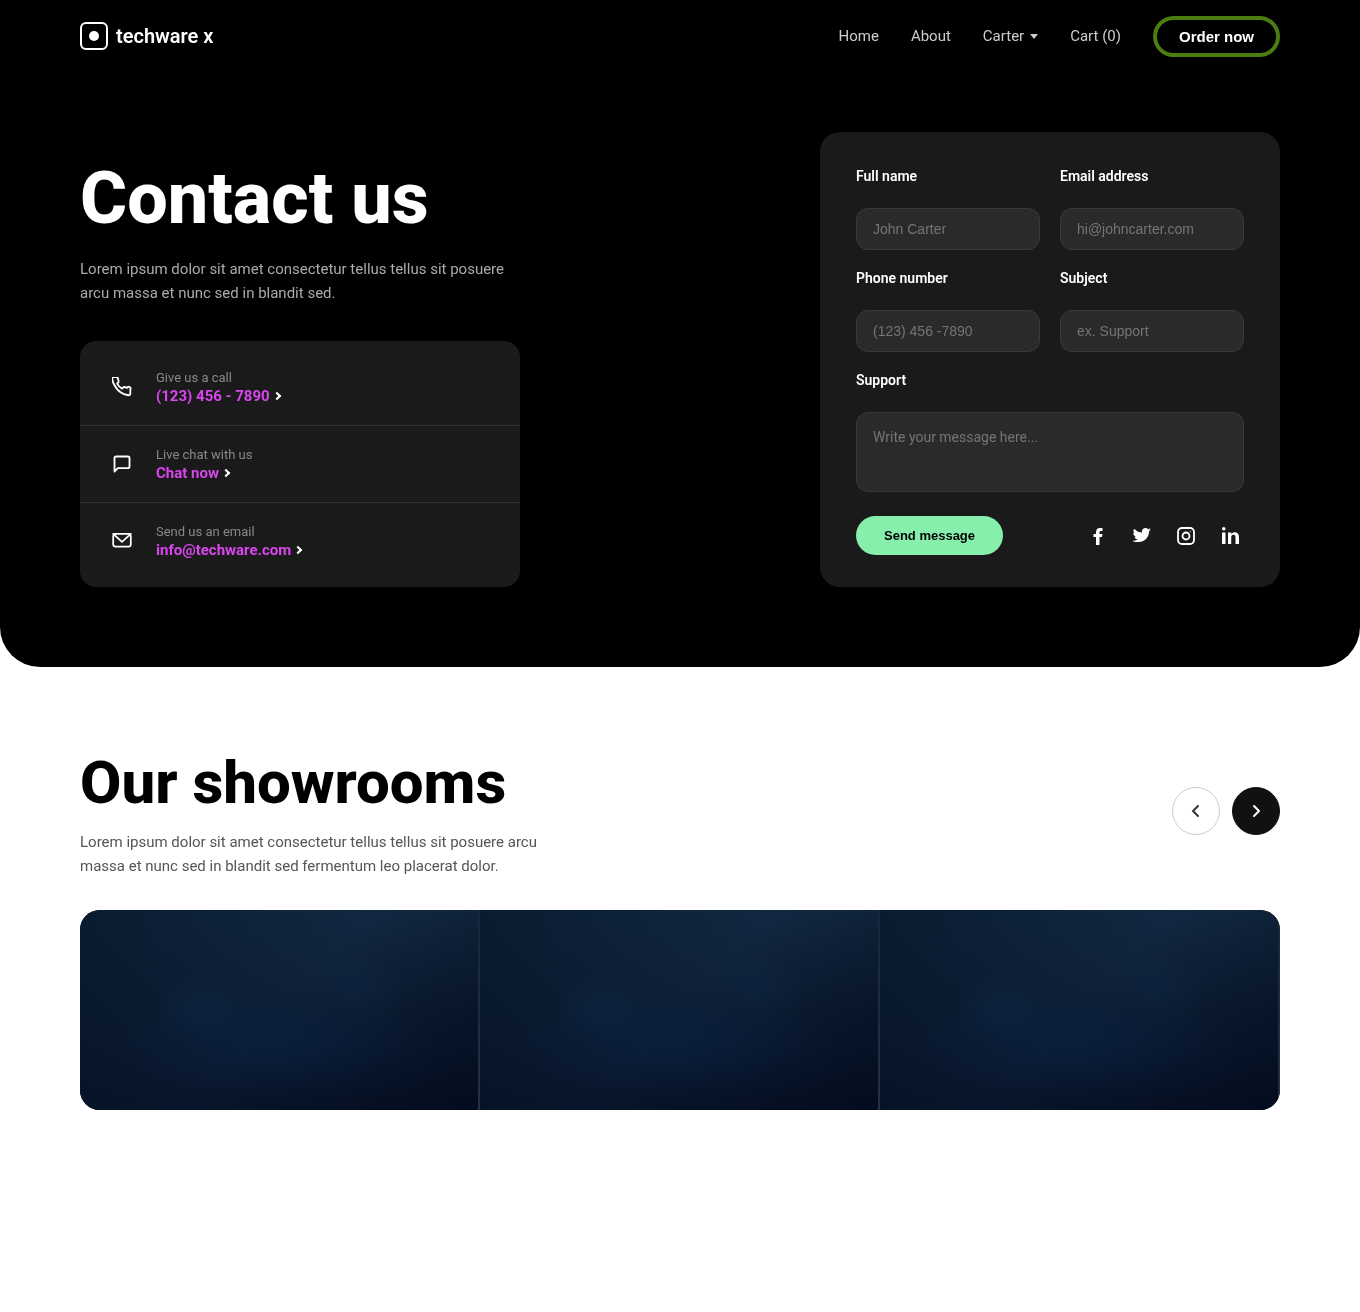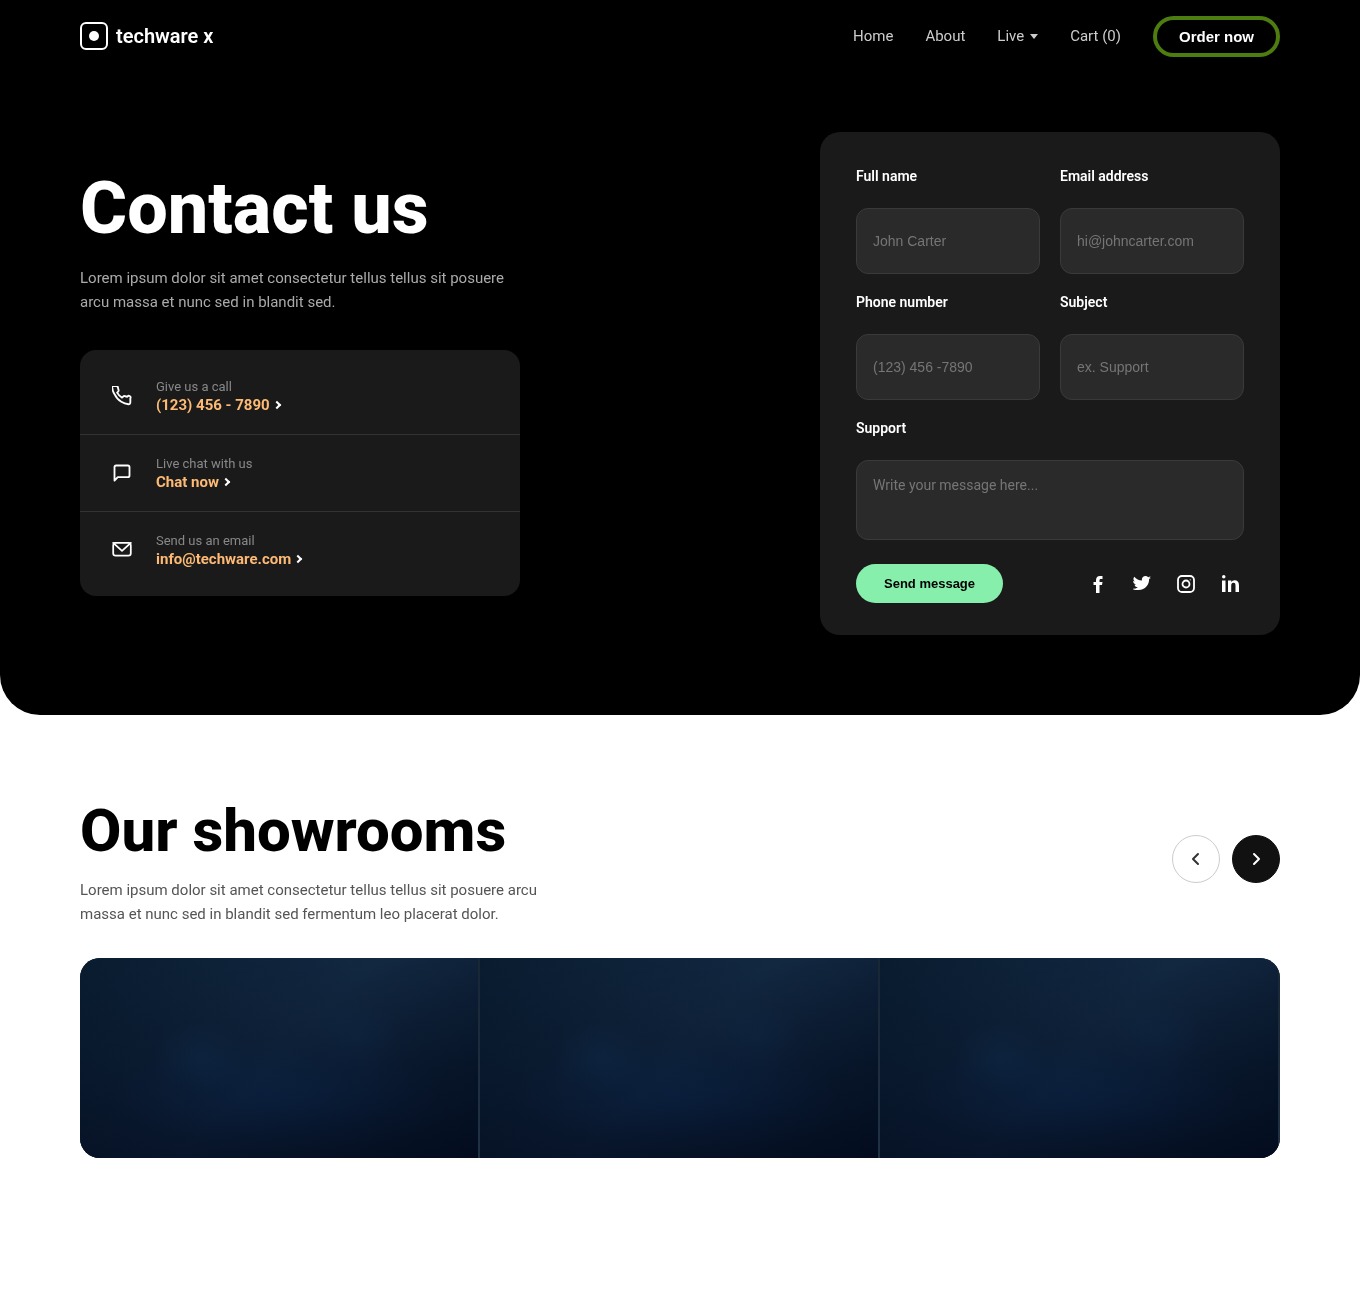--- a/index.html
+++ b/index.html
@@ -73,21 +73,21 @@
       font-size: 15px;
       font-weight: 600;
       cursor: pointer;
     }
 
     
     .hero-section {
       background: #000;
       padding: 60px 80px 80px 80px;
       display: flex;
-      align-items: center;
+      align-items: flex-end;
       justify-content: space-between;
       gap: 40px;
       border-radius: 0 0 40px 40px;
     }
     .hero-left {
       flex: 0 0 440px;
       max-width: 440px;
     }
     .hero-title {
       font-size: 72px;
@@ -131,21 +131,21 @@
       flex: 1;
     }
     .contact-card-label {
       font-size: 13px;
       color: #888;
       margin-bottom: 2px;
     }
     .contact-card-value {
       font-size: 15px;
       font-weight: 700;
-      color: #fdba74;
+      color: #d946ef;
       display: flex;
       align-items: center;
     }
     .chevron-right {
       display: inline-block;
       width: 6px;
       height: 6px;
       border-right: 2px solid #fff;
       border-top: 2px solid #fff;
       transform: rotate(45deg);
@@ -173,21 +173,21 @@
     }
     .form-label {
       font-size: 14px;
       font-weight: 600;
       color: #fff;
     }
     .form-input {
       background: #2a2a2a;
       border: 1px solid #3a3a3a;
       border-radius: 12px;
-      padding: 24px 16px;
+      padding: 12px 16px;
       font-size: 14px;
       color: #aaa;
       outline: none;
       width: 100%;
     }
     .form-textarea {
       background: #2a2a2a;
       border: 1px solid #3a3a3a;
       border-radius: 12px;
       padding: 16px;
@@ -321,21 +321,21 @@
   <div class="logo">
     <div class="logo-icon">
       <div class="logo-icon-inner"></div>
     </div>
     <span>techware x</span>
   </div>
   <div class="nav-links">
     <a href="#">Home</a>
     <a href="#">About</a>
     <span class="nav-pages">
-      <span>Live</span>
+      <span>Carter</span>
       <span class="chevron-down"></span>
     </span>
     <a href="#">Cart (0)</a>
     <button class="btn-order">Order now</button>
   </div>
 </nav>
 
 <section class="hero-section">
   <div class="hero-left">
     <h1 class="hero-title">Contact us</h1>

